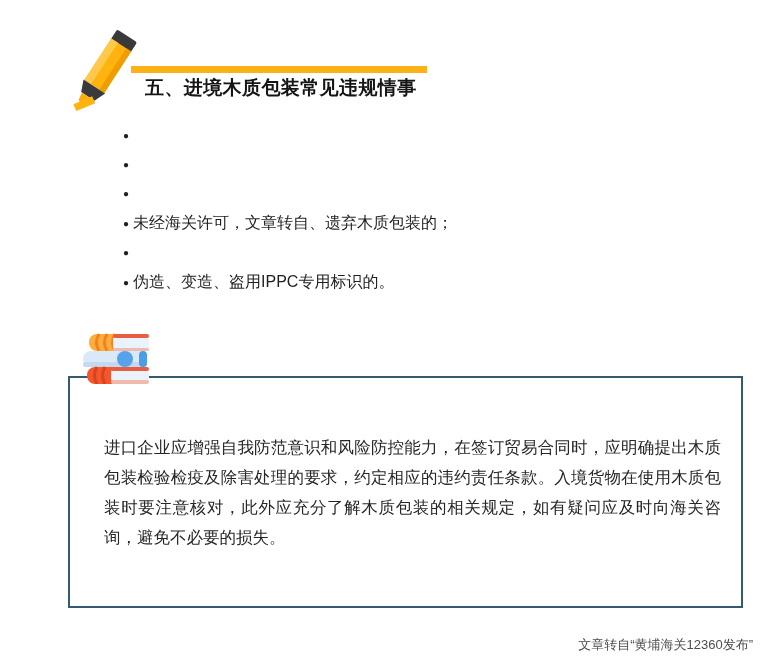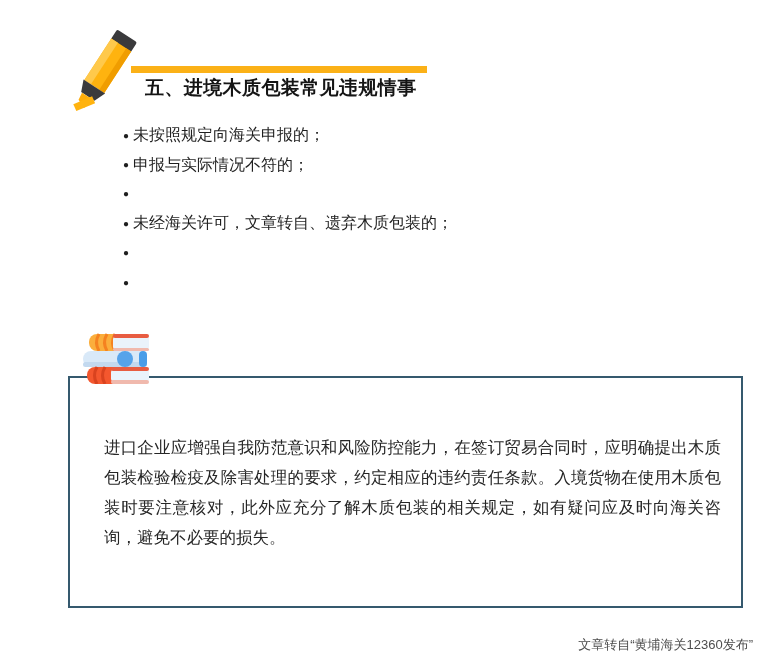--- a/index.html
+++ b/index.html
@@ -77,38 +77,37 @@
     </g>
     <polygon points="4,79 23,71 26,78 7,86" fill="#FFB30F"></polygon>
   </svg>
 
   <div class="page-title">五、进境木质包装常见违规情事</div>
   <div class="title-underline"></div>
 
   <ul class="violations">
     <li>
       <span class="bullet">●</span>
-      <span>未按照规定向海关申报的；</span>
     </li>
     <li>
       <span class="bullet">●</span>
-      <span>申报与实际情况不符的；</span>
     </li>
     <li>
       <span class="bullet">●</span>
     </li>
     <li>
       <span class="bullet">●</span>
       <span>未经海关许可，文章转自、遗弃木质包装的；</span>
     </li>
     <li>
       <span class="bullet">●</span>
     </li>
     <li>
       <span class="bullet">●</span>
+      <span>伪造、变造、盗用IPPC专用标识的。</span>
     </li>
   </ul>
 
   <svg class="books" viewBox="0 0 68 52" xmlns="http://www.w3.org/2000/svg" aria-hidden="true">
 
     <rect x="6" y="2" width="38" height="17" rx="8" fill="#FBAE3C"></rect>
     <path d="M16 2 q-5 8.5 0 17" stroke="#F58220" stroke-width="3" fill="none"></path>
     <path d="M24 2 q-5 8.5 0 17" stroke="#F58220" stroke-width="3" fill="none"></path>
     <path d="M32 2 q-5 8.5 0 17" stroke="#F58220" stroke-width="3" fill="none"></path>
     <rect x="30" y="5" width="36" height="12" rx="2" fill="#EAF3FB"></rect>

